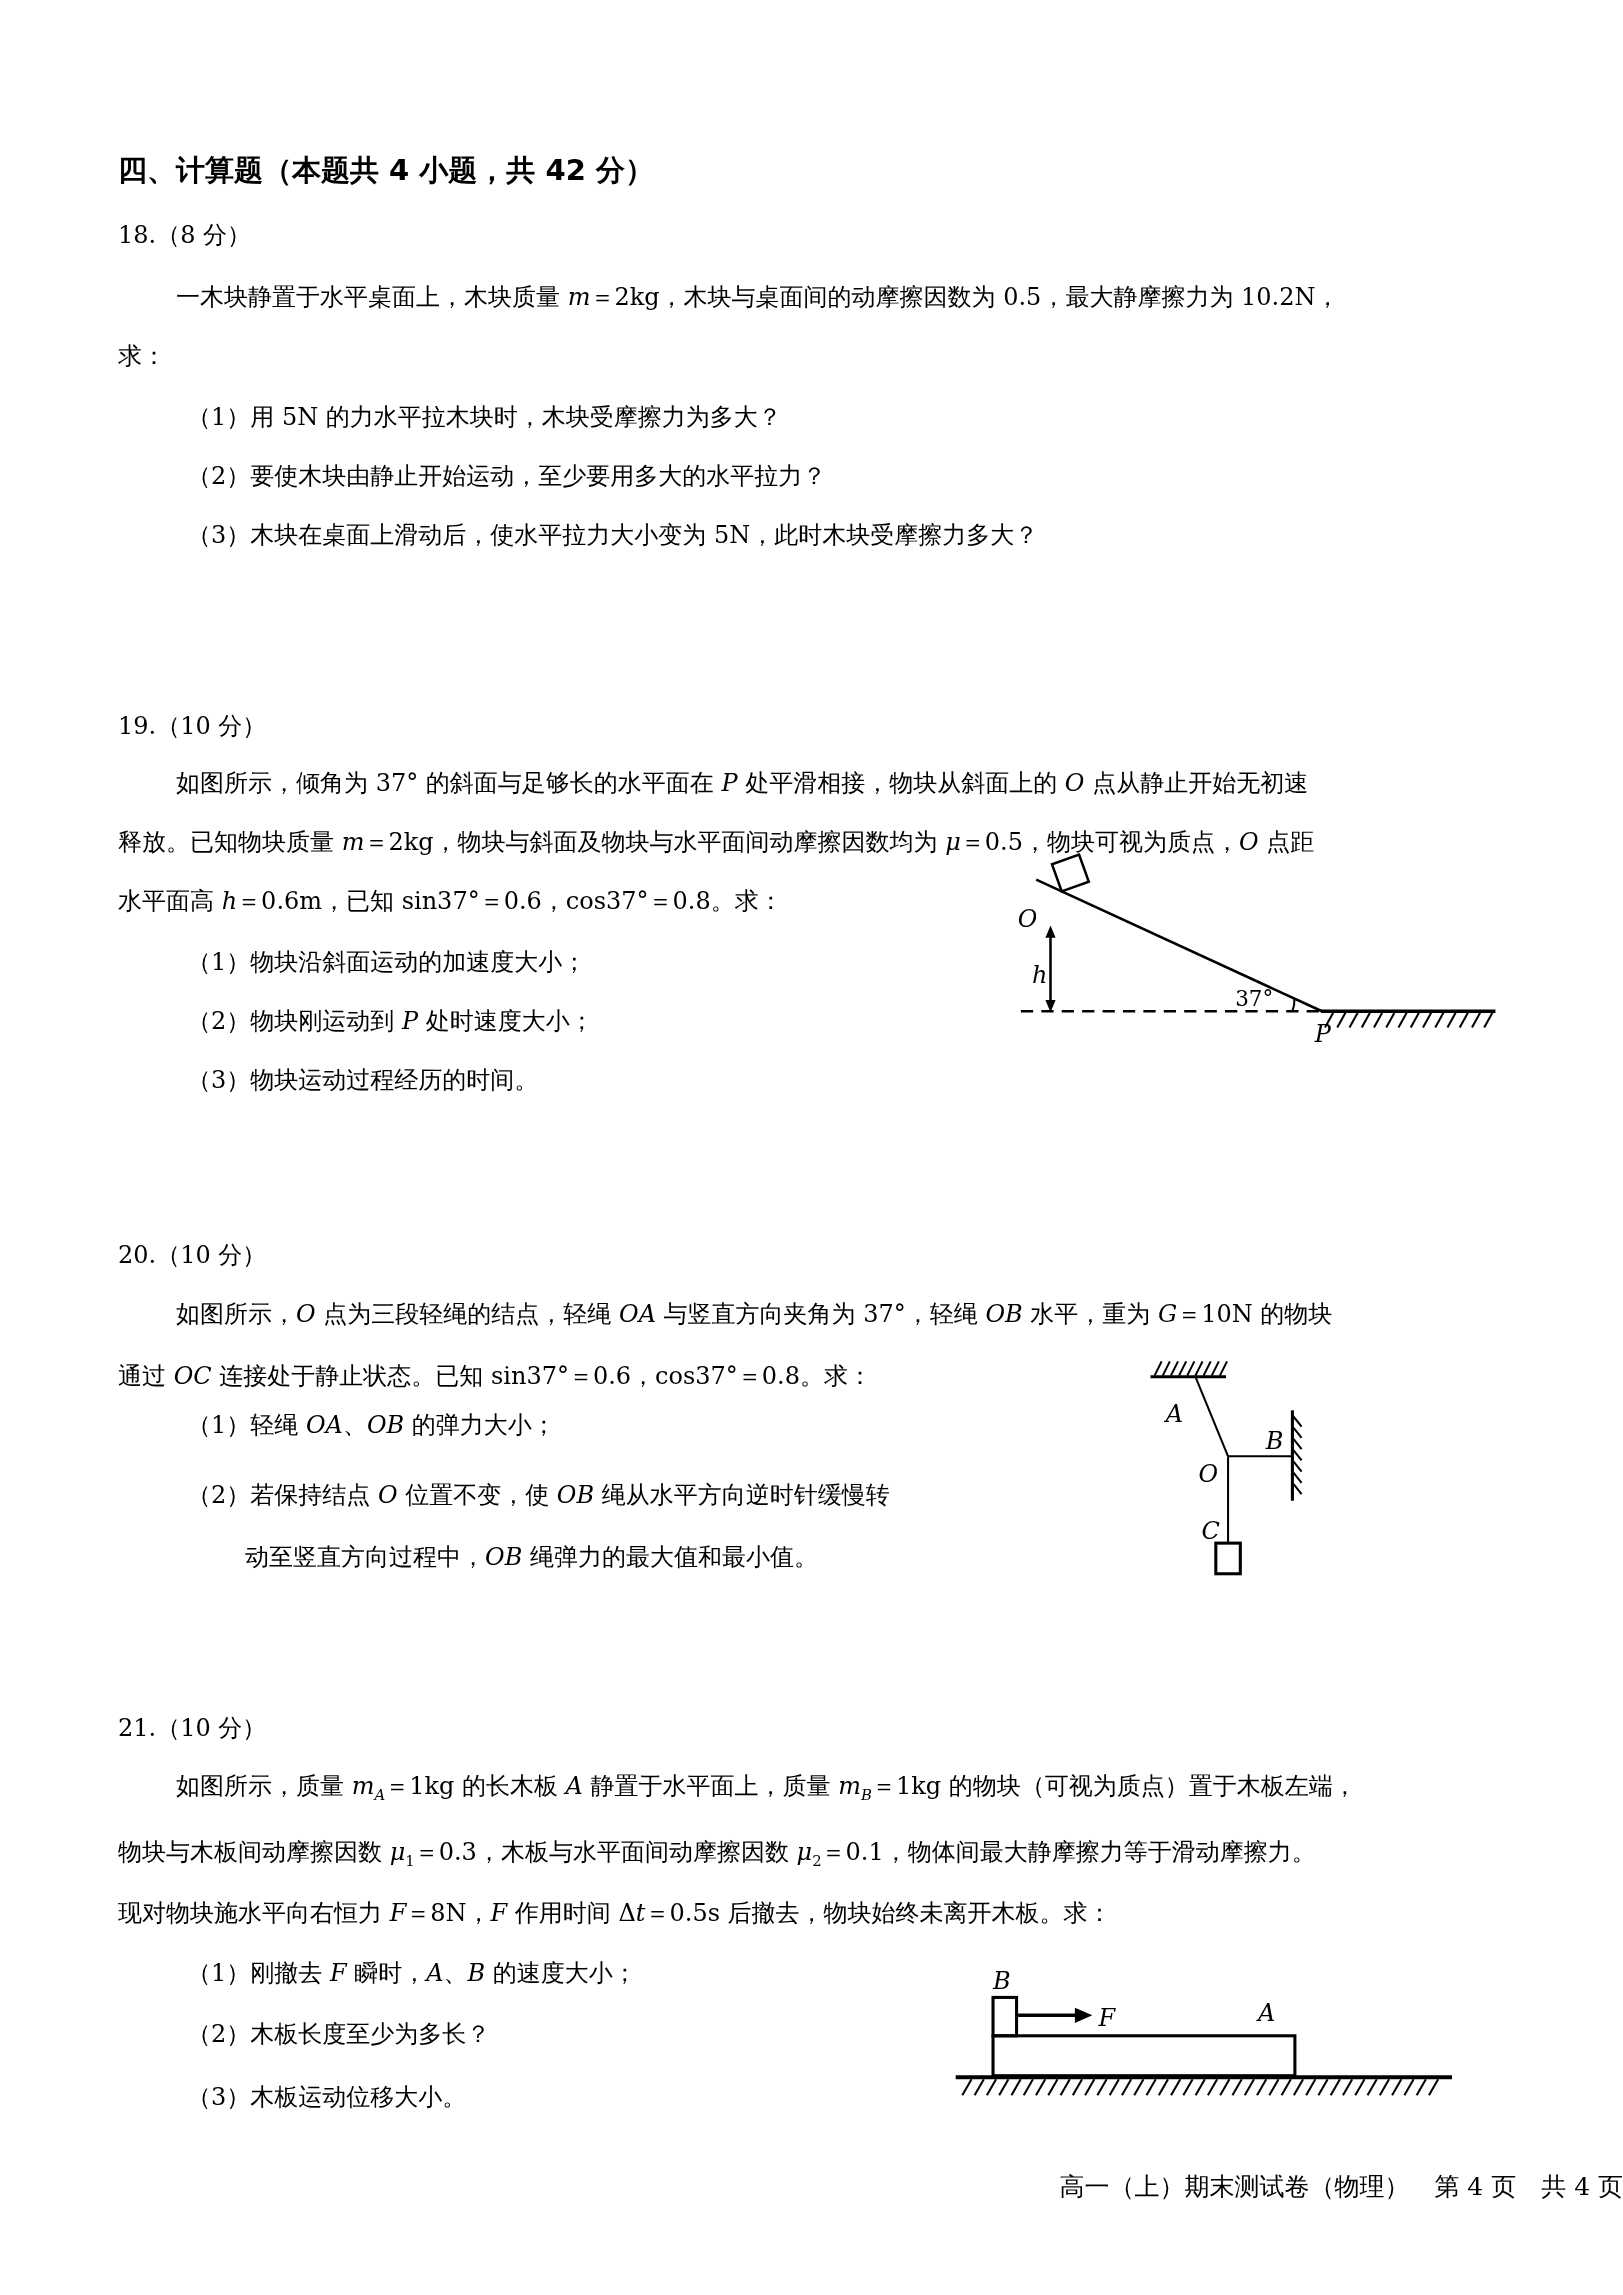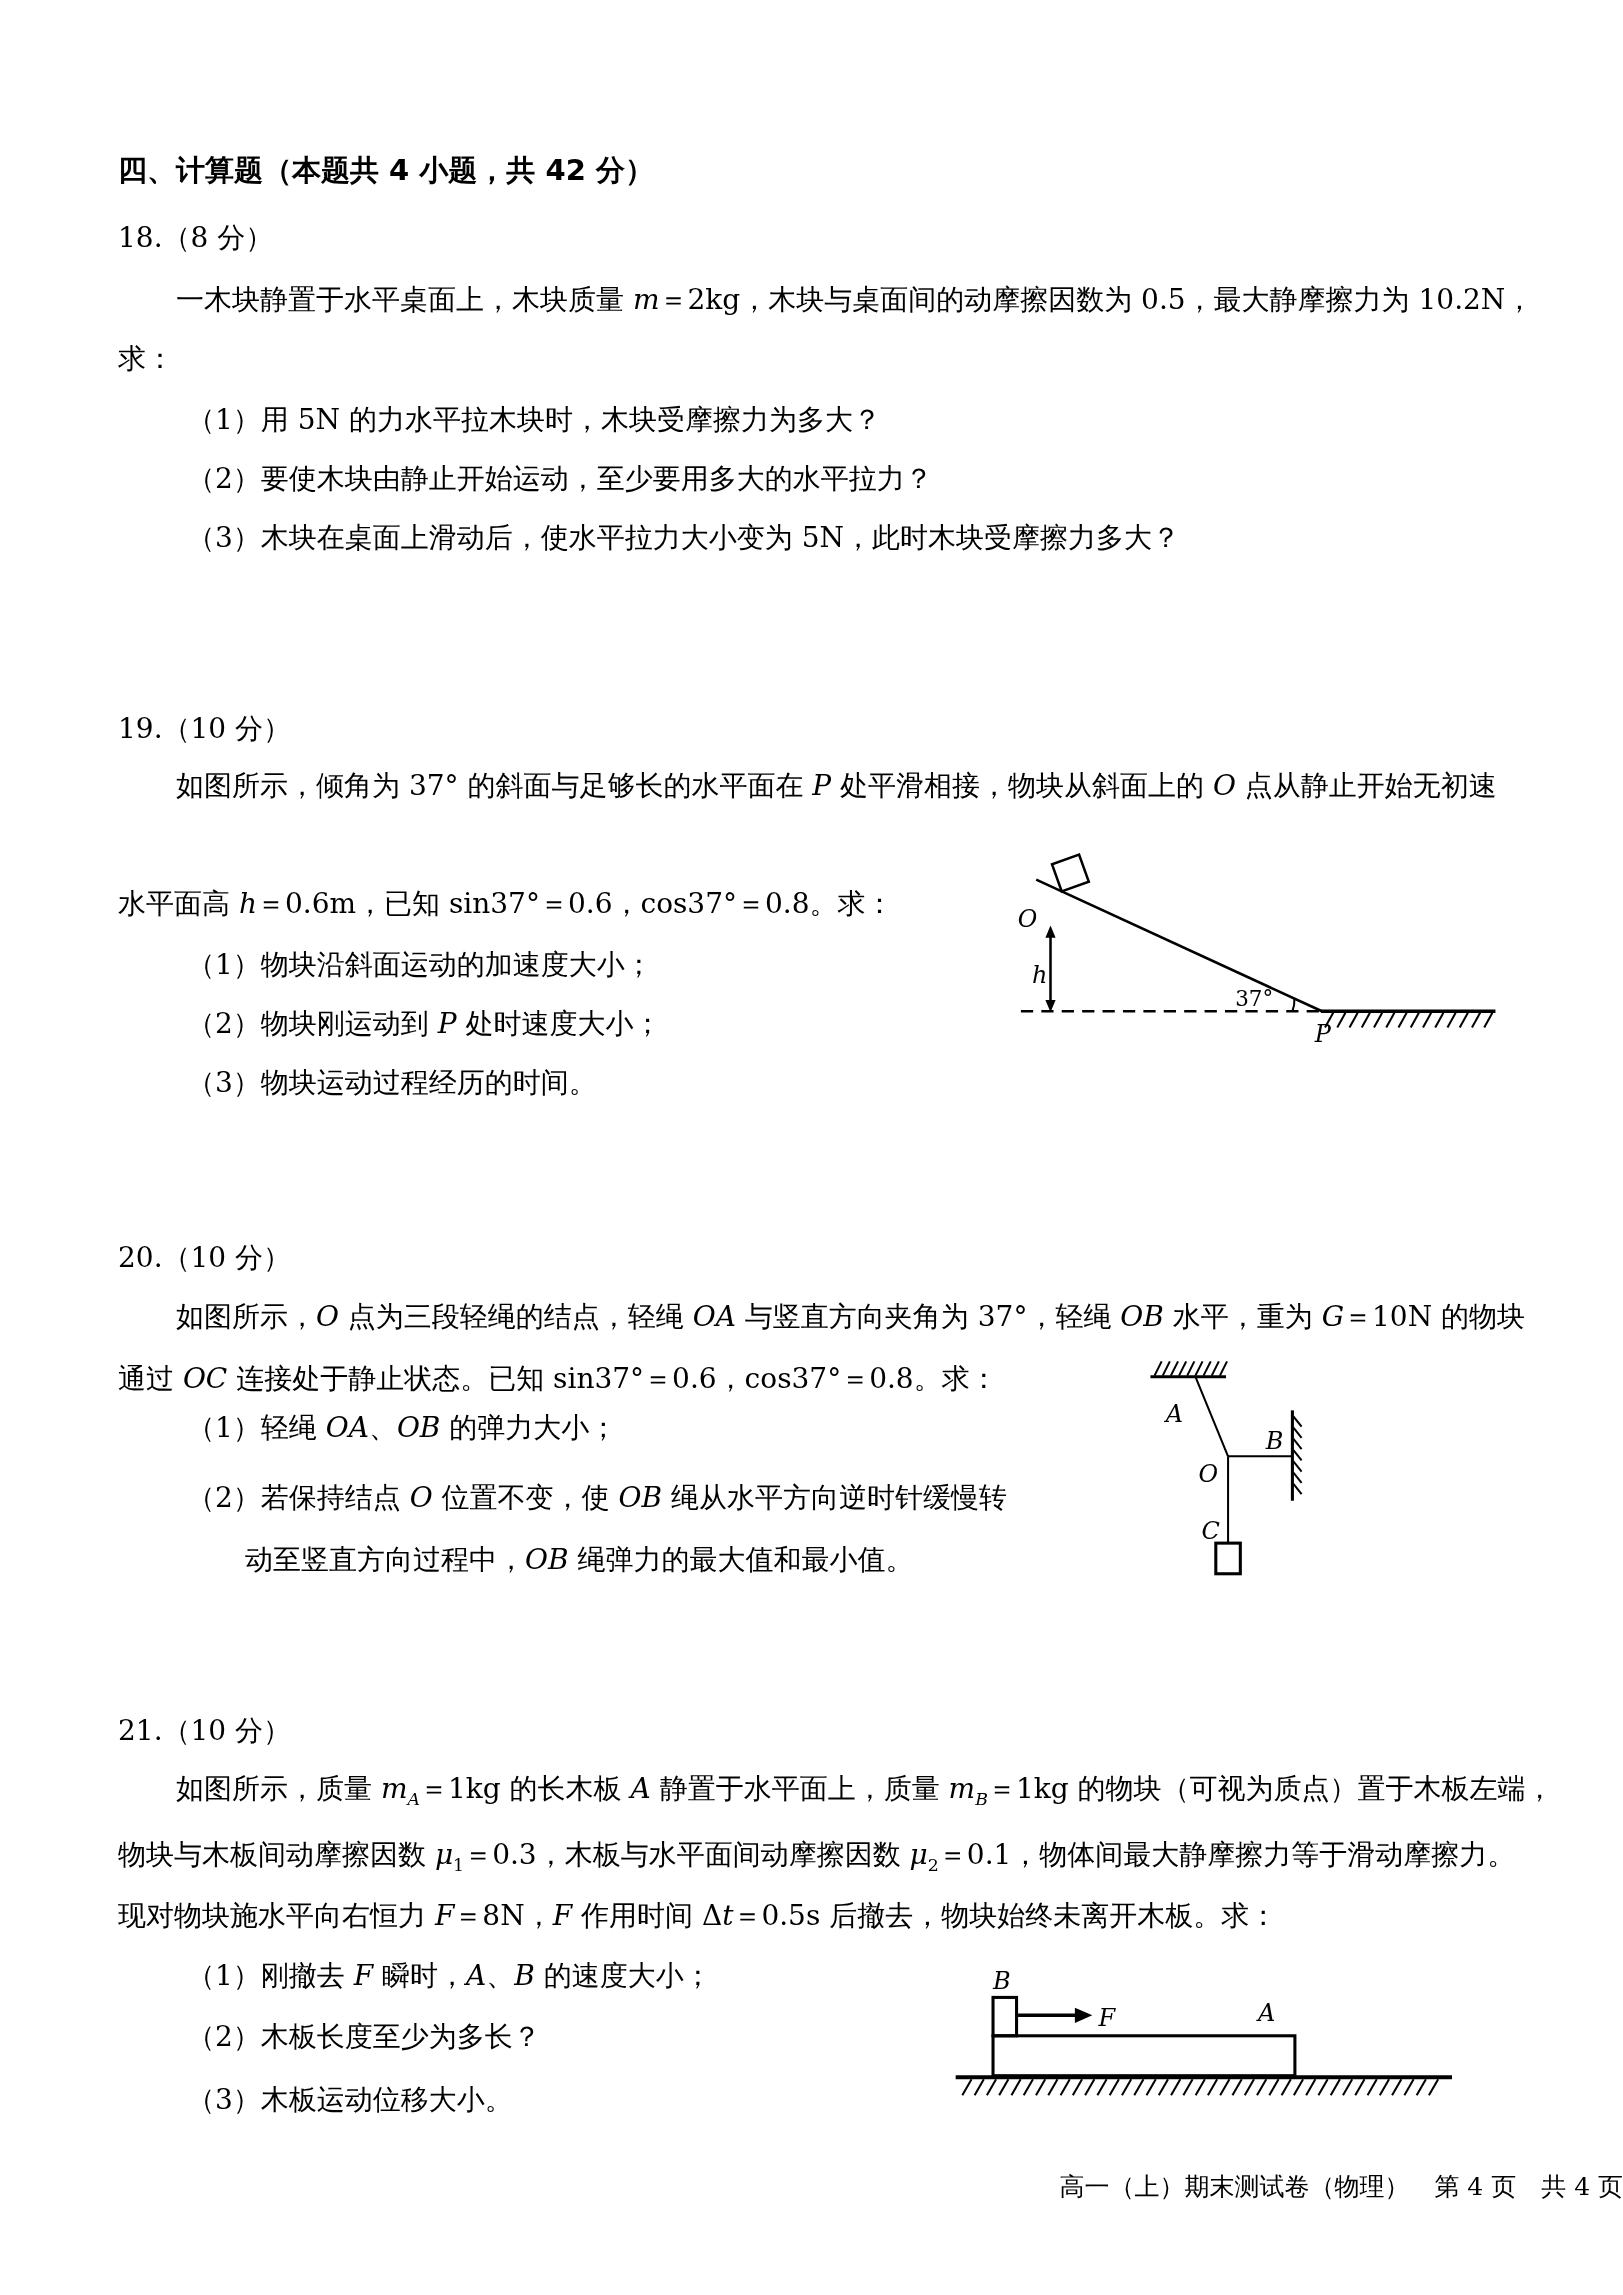--- a/index.html
+++ b/index.html
@@ -8,21 +8,21 @@
     width:1623px;
     height:2295px;
     background:#ffffff;
     font-family:"DejaVu Serif","Liberation Serif",serif;
     color:#000;
     padding-left:30px;
   }
   .line {
     position:absolute;
     white-space:nowrap;
-    font-size:28px;
+    font-size:24px;
     line-height:1.25;
     color:#000;
   }
   .line i { font-style:italic; }
   .line sub { font-size:0.62em; }
   .section-title {
     font-family:"DejaVu Sans","Liberation Sans",sans-serif;
     font-weight:bold;
     font-size:29px;
   }
@@ -58,20 +58,21 @@
 
   <div class="line" style="top:220px;left:118px">18.（8 分）</div>
   <div class="line" style="top:282px;left:176px">一木块静置于水平桌面上，木块质量 <i>m</i>＝2kg，木块与桌面间的动摩擦因数为 0.5，最大静摩擦力为 10.2N，</div>
   <div class="line" style="top:341px;left:118px">求：</div>
   <div class="line" style="top:402px;left:187px">（1）用 5N 的力水平拉木块时，木块受摩擦力为多大？</div>
   <div class="line" style="top:461px;left:187px">（2）要使木块由静止开始运动，至少要用多大的水平拉力？</div>
   <div class="line" style="top:520px;left:187px">（3）木块在桌面上滑动后，使水平拉力大小变为 5N，此时木块受摩擦力多大？</div>
 
   <div class="line" style="top:711px;left:118px">19.（10 分）</div>
   <div class="line" style="top:768px;left:176px">如图所示，倾角为 37° 的斜面与足够长的水平面在 <i>P</i> 处平滑相接，物块从斜面上的 <i>O</i> 点从静止开始无初速</div>
+  <div class="line" style="top:827px;left:118px">释放。已知物块质量 <i>m</i>＝2kg，物块与斜面及物块与水平面间动摩擦因数均为 <i>μ</i>＝0.5，物块可视为质点，<i>O</i> 点距</div>
   <div class="line" style="top:886px;left:118px">水平面高 <i>h</i>＝0.6m，已知 sin37°＝0.6，cos37°＝0.8。求：</div>
   <div class="line" style="top:947px;left:187px">（1）物块沿斜面运动的加速度大小；</div>
   <div class="line" style="top:1006px;left:187px">（2）物块刚运动到 <i>P</i> 处时速度大小；</div>
   <div class="line" style="top:1065px;left:187px">（3）物块运动过程经历的时间。</div>
 
   <svg style="left:1010px;top:849px" width="504" height="199" viewBox="0 0 985 390">
     <polygon points="100,83 153,64 134,11 81,30" class="stroke" stroke-width="5"></polygon>
     <line x1="50" y1="60" x2="610" y2="318" class="stroke" stroke-width="5"></line>
     <text x="14" y="152" class="slabel">O</text>
     <line x1="78" y1="170" x2="78" y2="302" class="stroke" stroke-width="5"></line>

